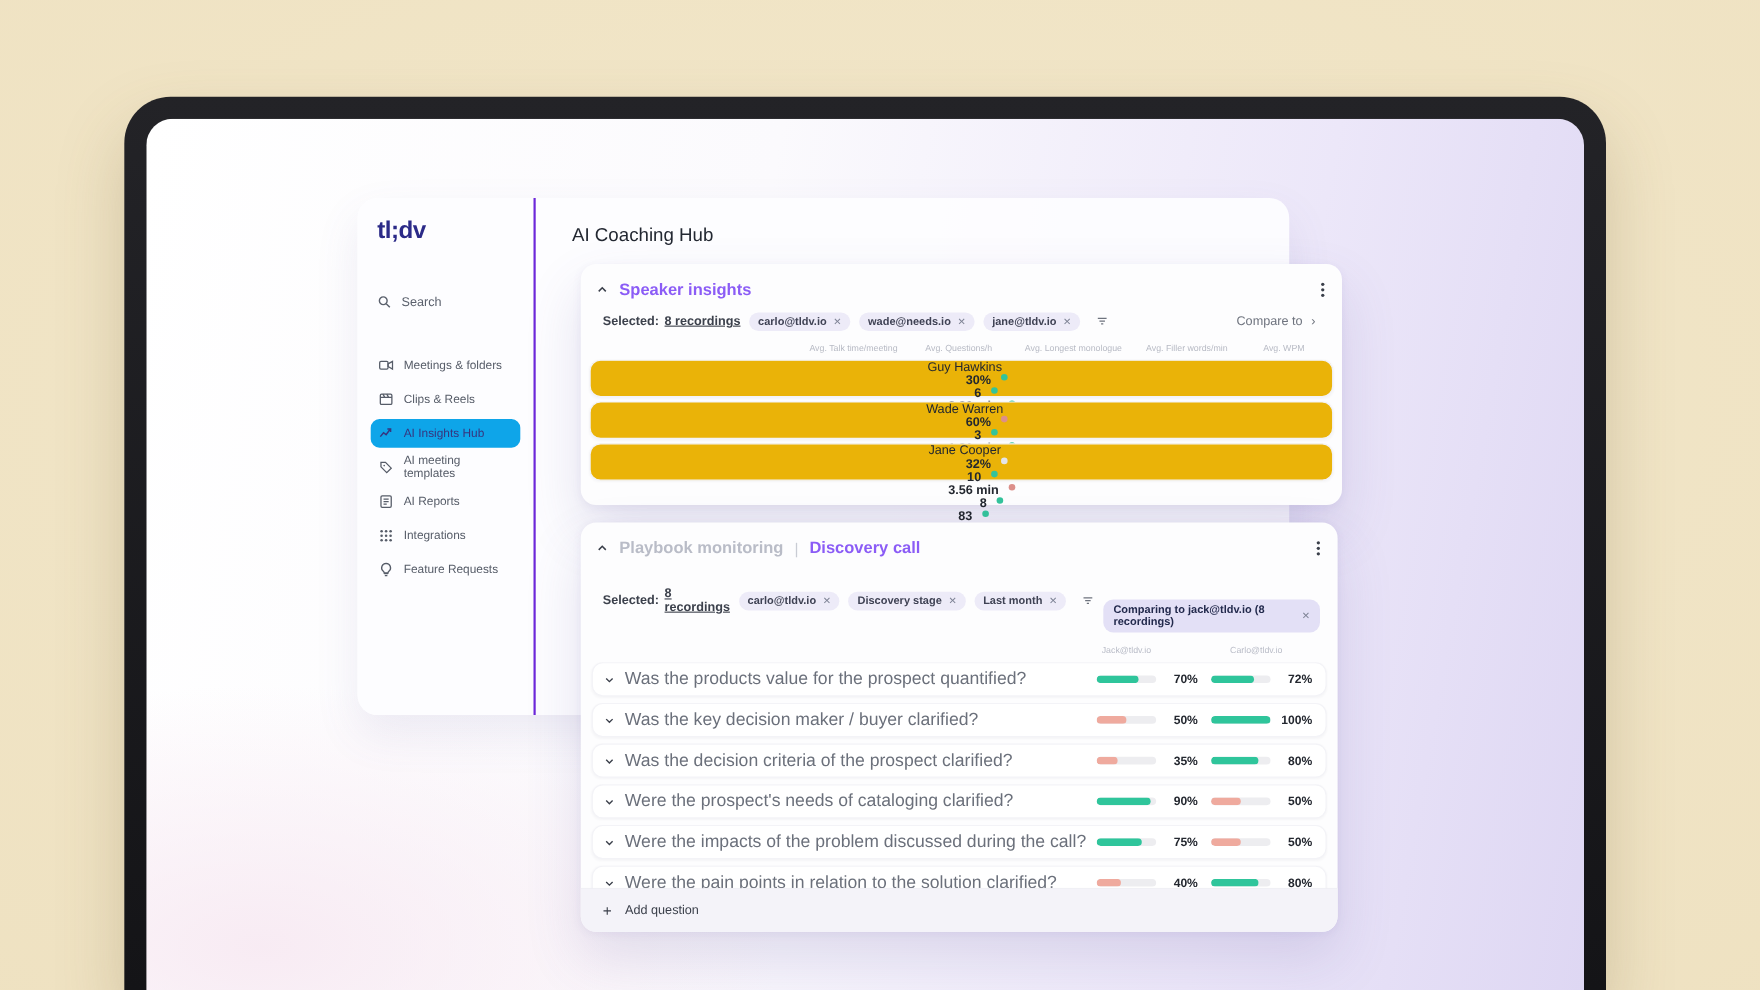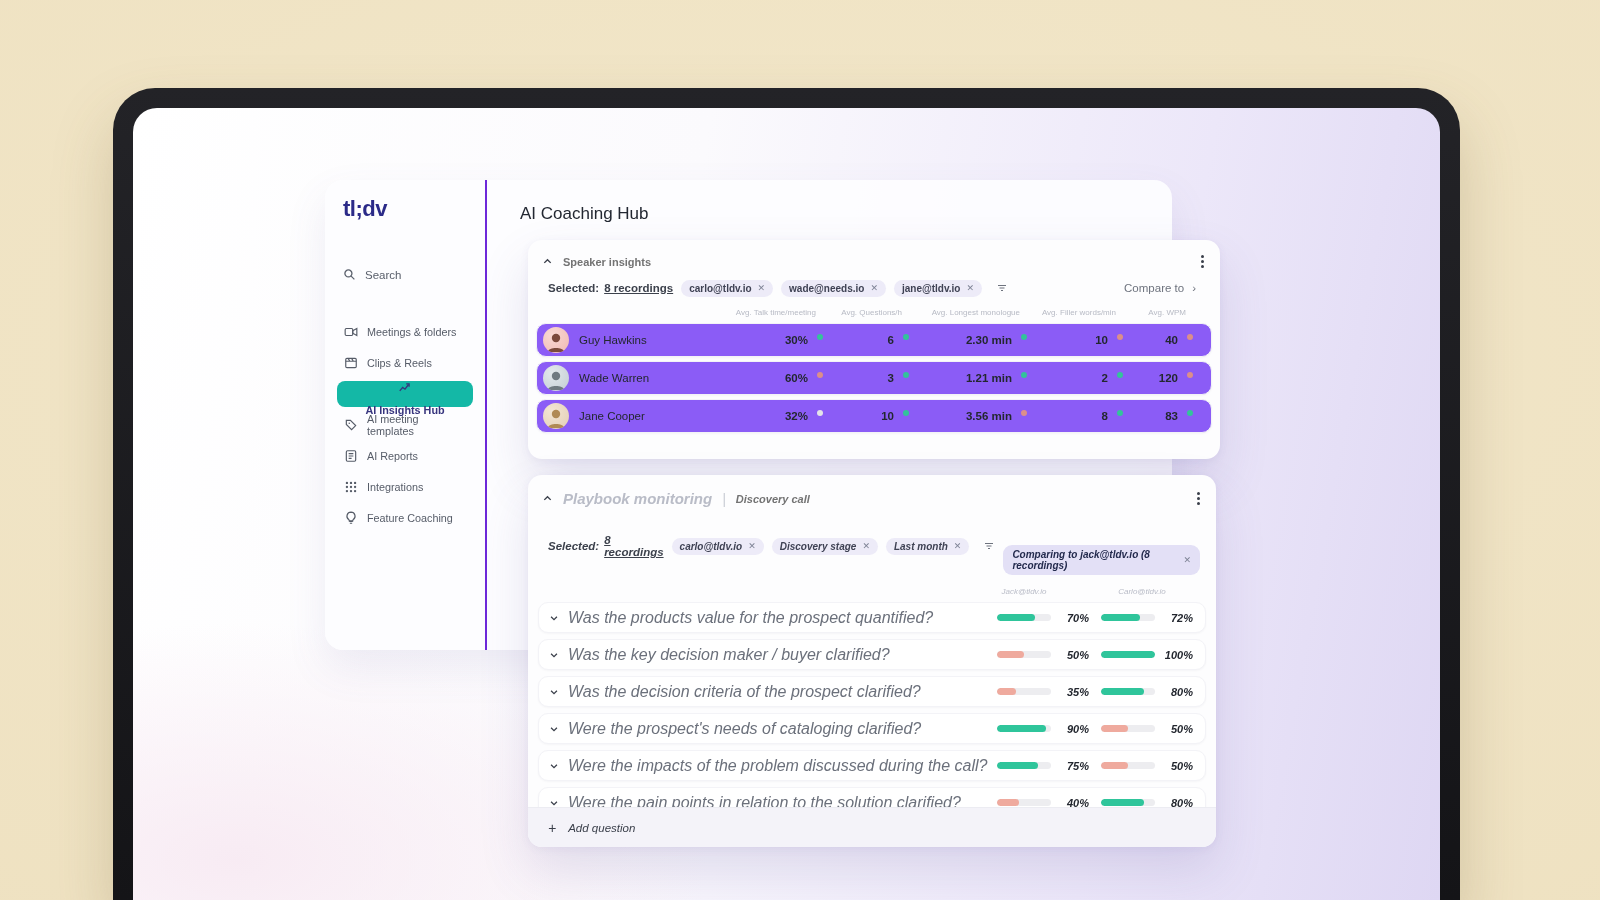--- a/index.html
+++ b/index.html
@@ -23,31 +23,31 @@
               box-shadow:0 18px 40px rgba(100,90,160,.10); }
   .sidebar { position:absolute; left:0; top:0; width:162px; height:100%; border-right:2px solid #6d28d9;
              padding:16px 12px; }
   .logo { font-weight:bold; font-size:22px; letter-spacing:-.5px; color:#2b2a88; padding-left:6px; }
   .search-row { display:flex; align-items:center; gap:9px; margin-top:46px; padding-left:6px;
                 color:#5a606c; font-size:11.5px; }
   .nav { margin-top:38px; display:flex; flex-direction:column; gap:5px; }
   .nav-item { display:flex; align-items:center; gap:9px; height:26px; padding:0 7px; border-radius:8px;
               color:#565c68; font-size:10.8px; cursor:default; }
   .nav-item svg { flex:0 0 auto; }
-  .nav-item.active { background:#14b8a6; color:#37357e; font-weight:bold;flex-direction:column; }
+  .nav-item.active { background:#0ea5e9; color:#37357e; font-weight:normal; }
   .page-title { position:absolute; left:195px; top:24px; font-size:17px; font-weight:500; color:#232832; }
 
   
   .panel { position:absolute; background:#fdfdfe; border-radius:14px;
            box-shadow:0 24px 50px rgba(93,82,158,.16), 0 2px 8px rgba(93,82,158,.07); }
   .panel-speaker { left:395px; top:132px; width:692px; height:219px; }
-  .panel-playbook { left:395px; top:367px; width:688px; height:372px;font-style:italic; }
+  .panel-playbook { left:395px; top:367px; width:688px; height:372px; }
 
   .phead { display:flex; align-items:center; gap:10px; padding:15px 16px 0 14px; }
-  .ptitle { font-size:11px; font-weight:600; color:#737373; }
+  .ptitle { font-size:15px; font-weight:600; color:#8b5cf6; }
   .ptitle-muted { font-size:15px; font-weight:600; color:#b9bcc7; }
   .pipe { color:#c9ccd4; font-size:14px; }
   .kebab { margin-left:auto; color:#3a3f4a; font-size:13px; letter-spacing:0; line-height:1;
            display:flex; flex-direction:column; gap:2px; align-items:center; cursor:pointer; }
   .kebab i { width:3px; height:3px; border-radius:50%; background:#3a3f4a; }
 
   .filters { display:flex; align-items:center; gap:8px; padding:10px 16px 0 20px; }
   .sel-label { font-size:11.5px; color:#3c414c; font-weight:600; }
   .sel-count { font-size:11.5px; color:#3c414c; font-weight:600; text-decoration:underline; margin-left:-3px; }
   .chip { display:inline-flex; align-items:center; gap:6px; background:#edebf8; border-radius:9px;
@@ -56,22 +56,22 @@
   .funnel { margin-left:6px; }
   .compare-btn { margin-left:auto; display:flex; align-items:flex-end; gap:8px; color:#6e737e;
                  font-size:11.5px; font-weight:500; padding:4px 8px; cursor:pointer; }
 
   
   .cols { display:flex; align-items:center; padding:10px 18px 0 14px; }
   .cols .spacer { flex:1; }
   .colh { font-size:8px; color:#b7bac4; text-align:right; padding-right:16px; }
   .c1{width:104px}.c2{width:86px}.c3{width:118px}.c4{width:96px}.c5{width:70px}
   .srows { padding:6px 8px 0 8px; display:flex; flex-direction:column; gap:4px; }
-  .srow { display:flex; align-items:center; background:#8b5cf6; border:1px solid #f3f3f7; border-radius:10px;
-          height:34px; padding:0 10px 0 6px; box-shadow:0 1px 2px rgba(40,40,80,.04); }
+  .srow { display:flex; align-items:center; background:#eab308; border:1px solid #f3f3f7; border-radius:10px;
+          height:34px; padding:0 10px 0 6px; box-shadow:0 1px 2px rgba(40,40,80,.04);flex-direction:column; }
   .avatar { width:26px; height:26px; border-radius:50%; overflow:hidden; display:flex; align-items:flex-end;
             justify-content:center; }
   .av0 { background:radial-gradient(circle at 35% 30%, #f9d9d4, #f0b9b2); color:#7c4a3c; }
   .av1 { background:radial-gradient(circle at 35% 30%, #e3e9ec, #c2ccd2); color:#6f7a80; }
   .av2 { background:radial-gradient(circle at 35% 30%, #f3e6d4, #e2cdb4); color:#b08a55; }
   .sname { font-size:11.5px; color:#23272f; font-weight:500; margin-left:10px; flex:1; }
   .scell { display:flex; align-items:flex-start; justify-content:flex-end; gap:9px; padding-right:8px; }
   .sval { font-size:11.5px; font-weight:600; color:#23272f; }
   .dot { width:6px; height:6px; border-radius:50%; background:#d9d9de; }
   .dot[data-tone="good"] { background:#33c39b; }
@@ -186,21 +186,21 @@
               </span>
               <span>Integrations</span>
             </div>
             <div class="nav-item">
               <span>
                 <svg width="14" height="14" viewBox="0 0 24 24" fill="none" stroke="#565c68" stroke-width="2">
                     <path d="M9 18h6M10 21h4"></path>
                     <path d="M12 2a7 7 0 0 1 4 12.7c-.8.6-1 1.3-1 2.3H9c0-1-.2-1.7-1-2.3A7 7 0 0 1 12 2z"></path>
                   </svg>
               </span>
-              <span>Feature Coaching</span>
+              <span>Feature Requests</span>
             </div>
           </div>
         </div>
         <div class="page-title">AI Coaching Hub</div>
       </div>
 
       <div class="panel panel-speaker">
         <div class="phead">
           <span>
             <svg width="11" height="11" viewBox="0 0 24 24" fill="none" stroke="#3a3f4a" stroke-width="3">

